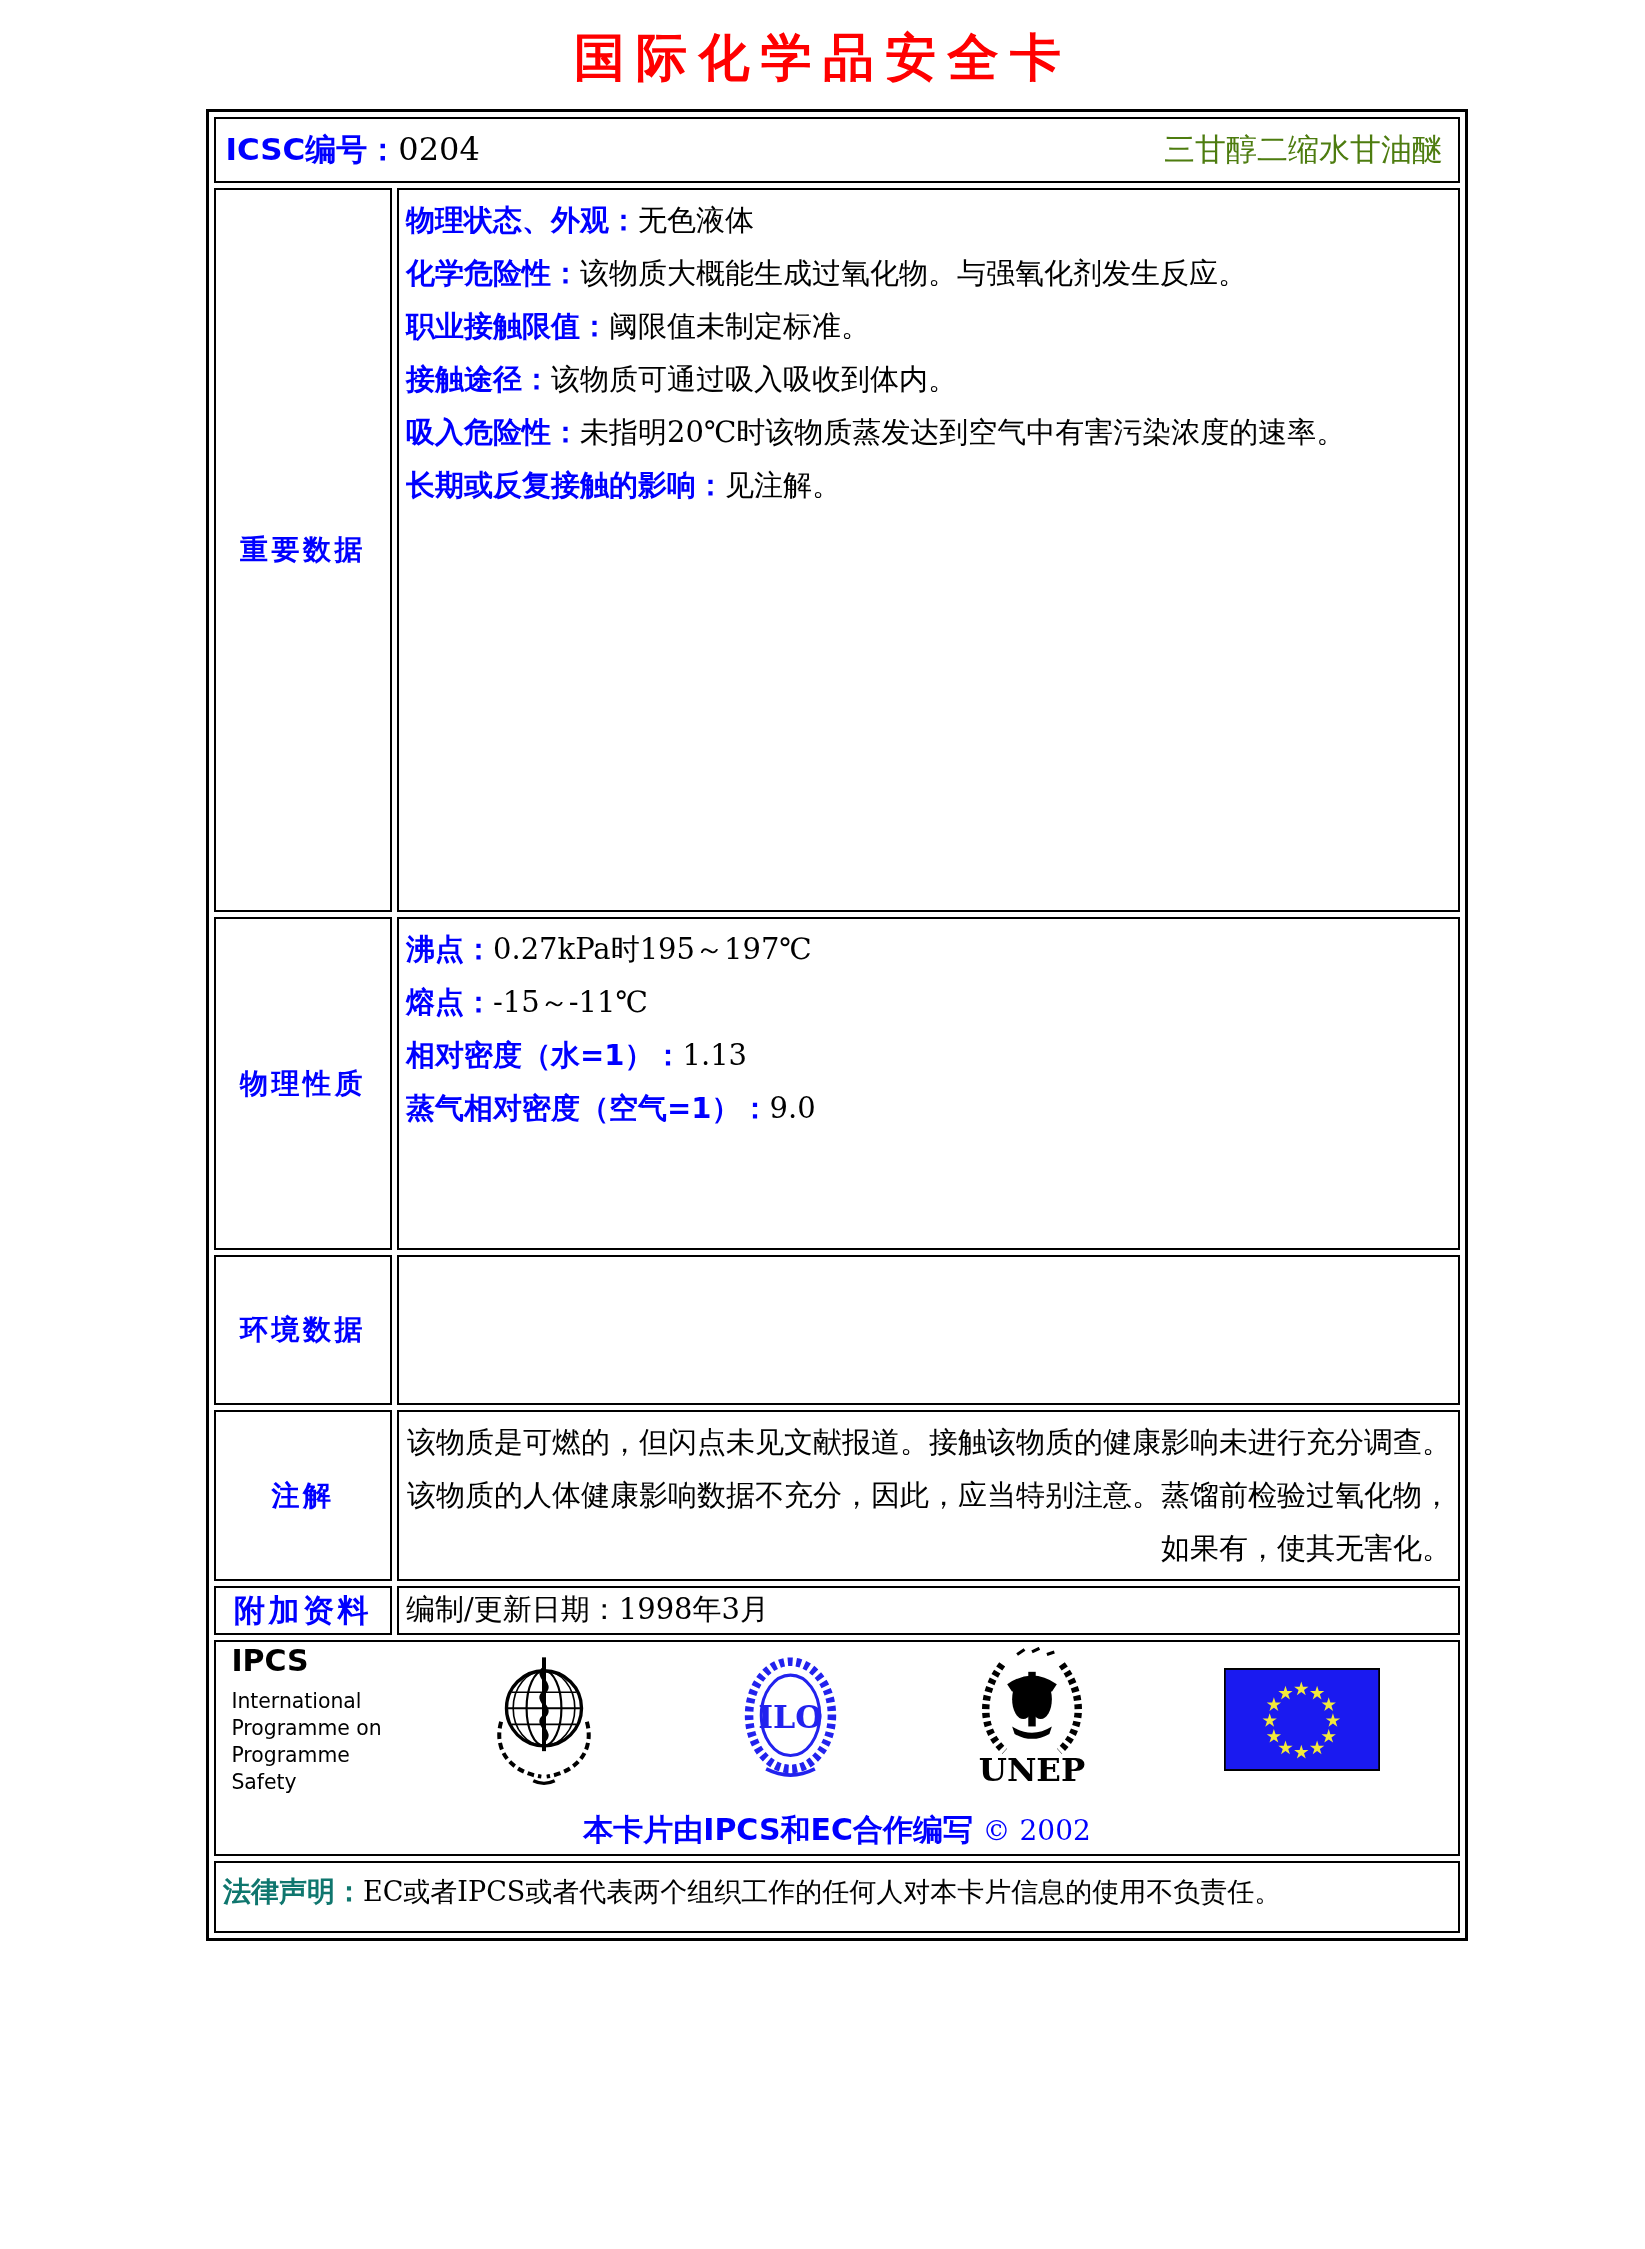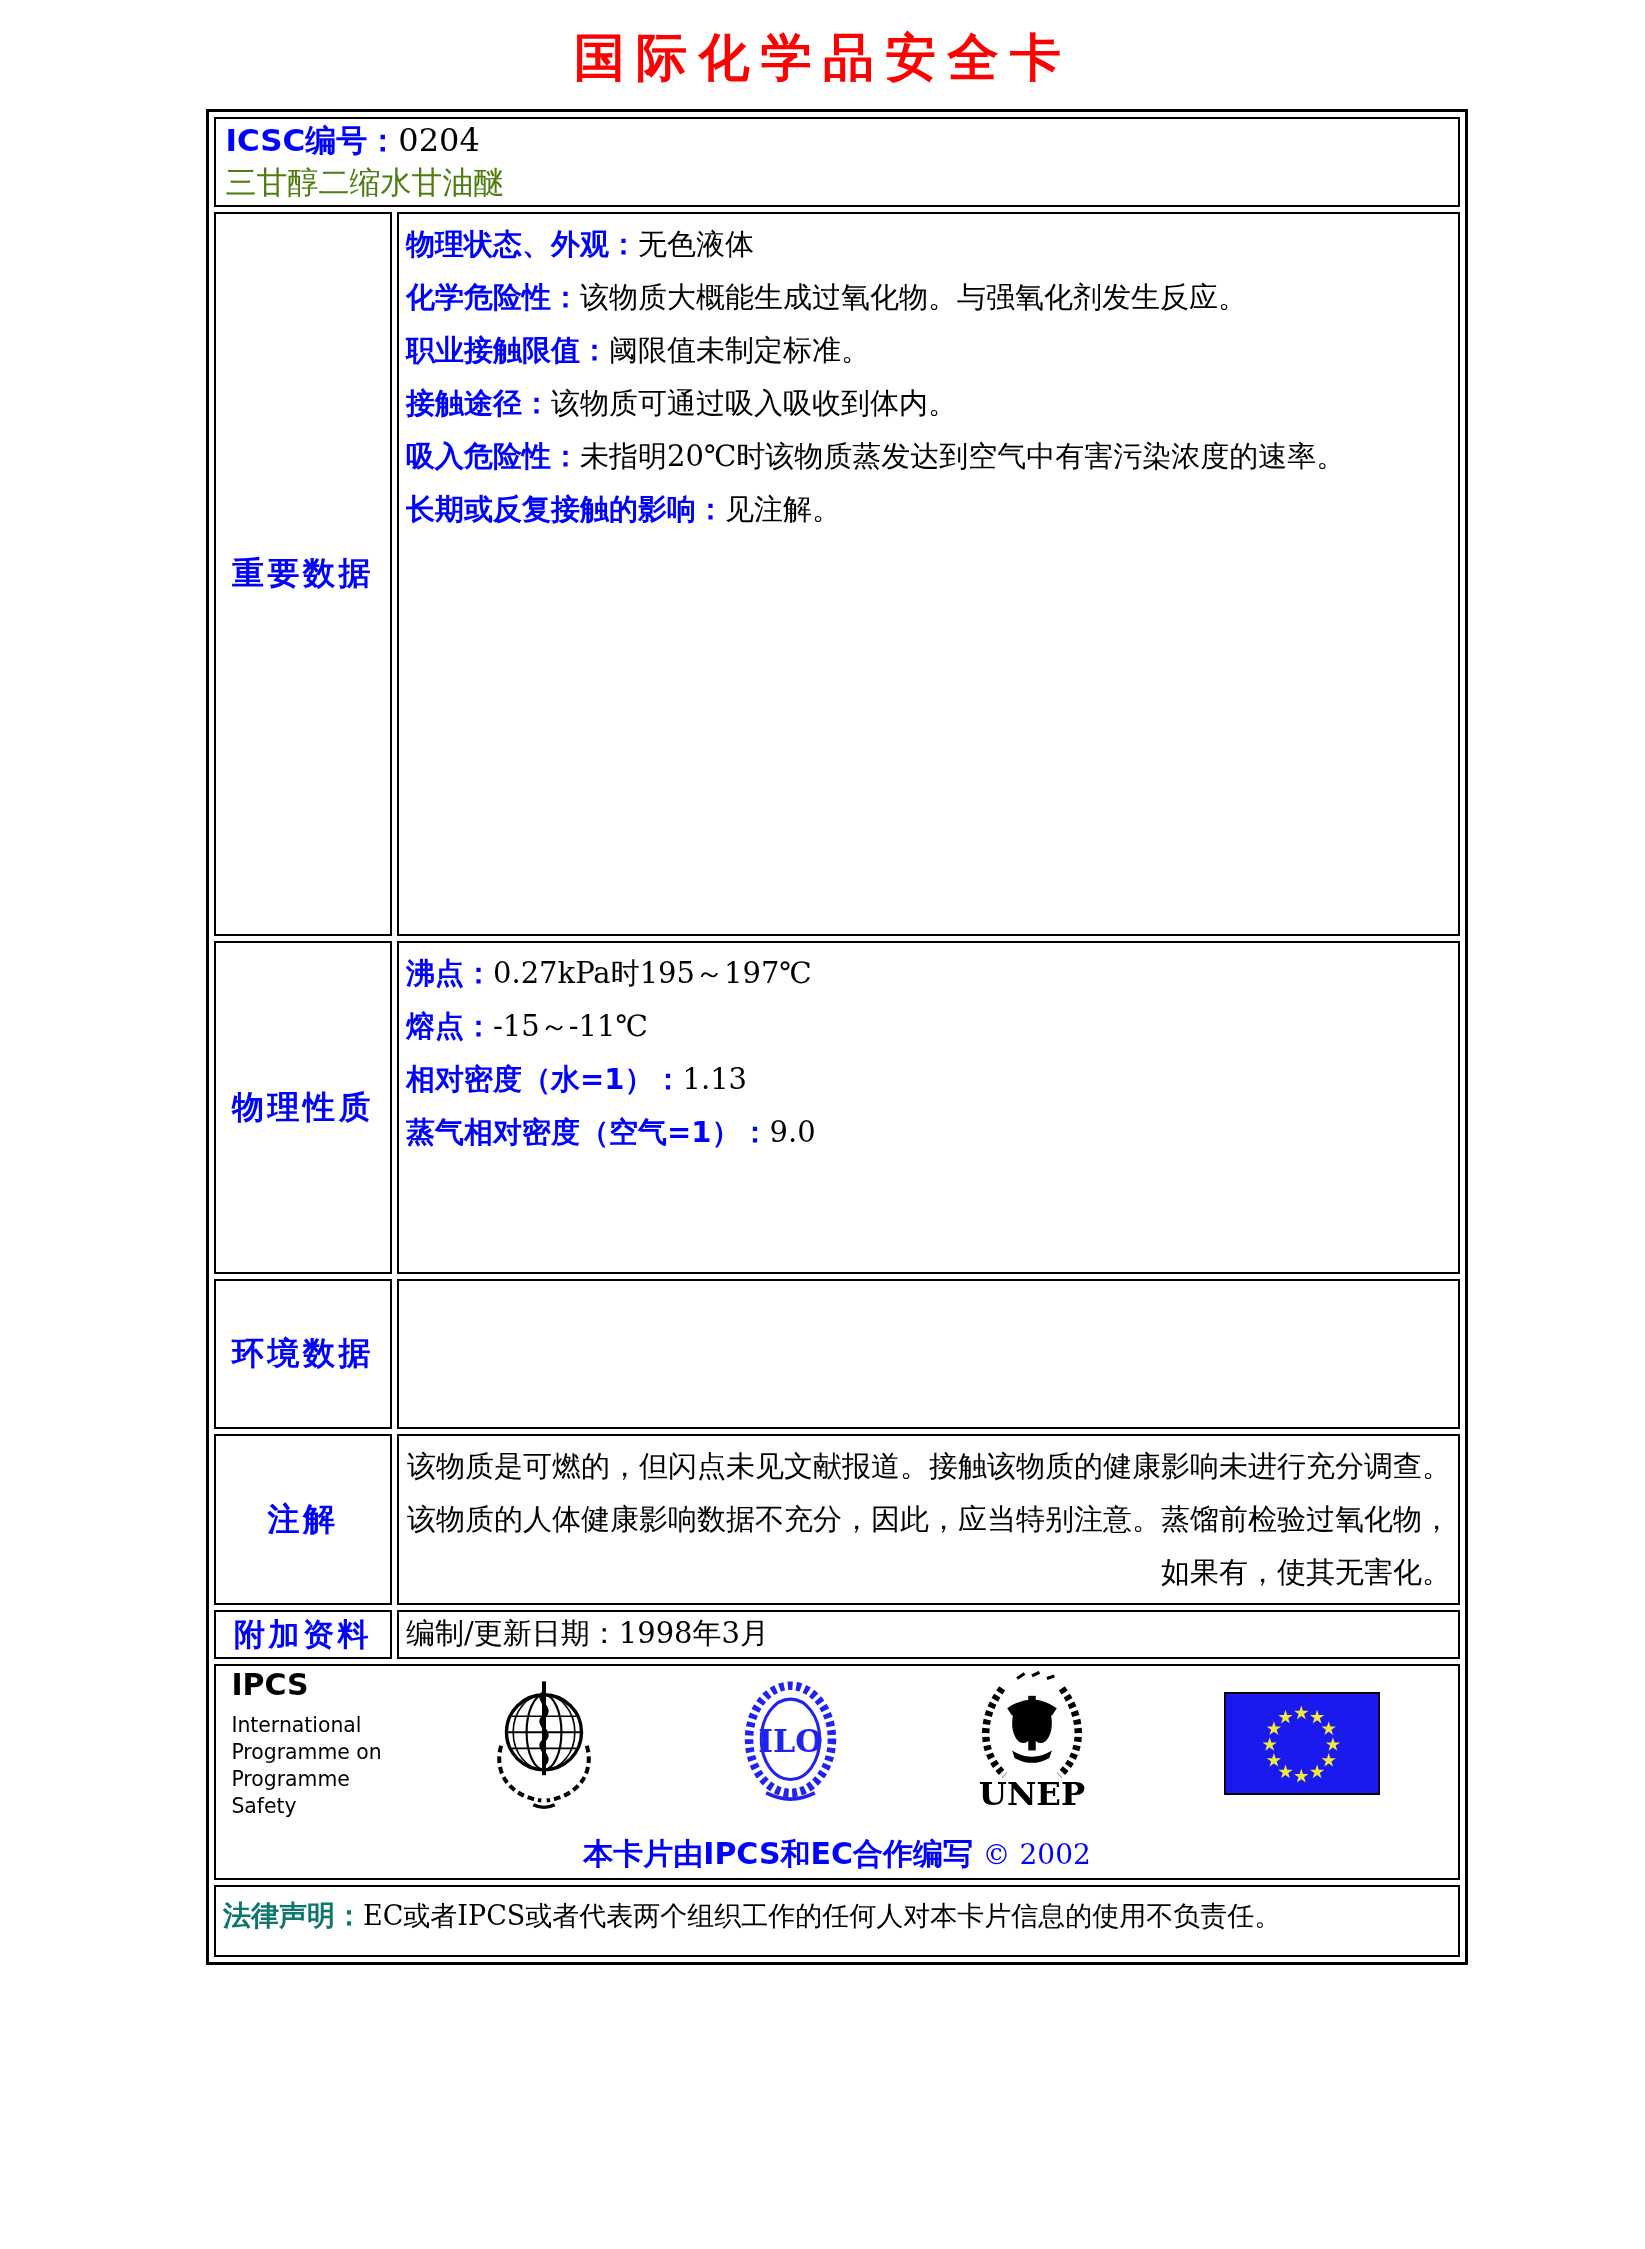--- a/index.html
+++ b/index.html
@@ -5,24 +5,24 @@
   html,body{margin:0;padding:0;background:#ffffff;}
   .page{position:relative;width:1646px;height:2250px;background:#fff;overflow:hidden;
         font-family:"DejaVu Serif","Liberation Serif",serif;}
   .doc-title{position:absolute;top:24px;left:0;width:1646px;text-align:center;
      color:#ff0000;font-weight:bold;font-size:51px;letter-spacing:11.3px;
      font-family:"DejaVu Serif","Liberation Serif",serif;}
   table.card{position:absolute;left:206px;top:109px;width:1262px;
      border:3.5px solid #000;border-collapse:separate;border-spacing:5px;}
   td{border:2.1px solid #000;background:#fff;}
   td.lblcell{width:172px;text-align:center;vertical-align:middle;
-     color:#0000ff;font-weight:bold;font-size:32px;letter-spacing:3.5px;
+     color:#0000ff;font-weight:bold;font-size:28px;letter-spacing:3.5px;
      font-family:"DejaVu Sans","Liberation Sans",sans-serif;}
   td.contentcell{vertical-align:top;padding:4.2px 7px;font-size:29px;line-height:53px;color:#000;}
-  .hdrflex{display:flex;justify-content:space-between;padding:0 8.4px;flex-direction:column;}
+  .hdrflex{display:flex;justify-content:space-between;align-items:center;padding:0 8.4px;}
   .bluelabel{color:#0000ff;font-weight:bold;
      font-family:"DejaVu Sans","Liberation Sans",sans-serif;}
   .serifval{color:#000;font-family:"DejaVu Serif","Liberation Serif",serif;}
   .hdr-left{font-size:31px;}
   .hdr-name{font-size:31px;color:#4d7c0f;padding-right:5.6px;}
   .fieldline{font-size:29px;line-height:53px;}
   .notes-text{font-size:29px;line-height:53px;color:#000;text-align:right;}
   .addl-text{font-size:29px;line-height:39px;color:#000;}
   td.footercell{vertical-align:top;padding:2.8px 7px;}
   .logosrow{display:flex;align-items:center;height:141px;margin-top:4.2px;}

